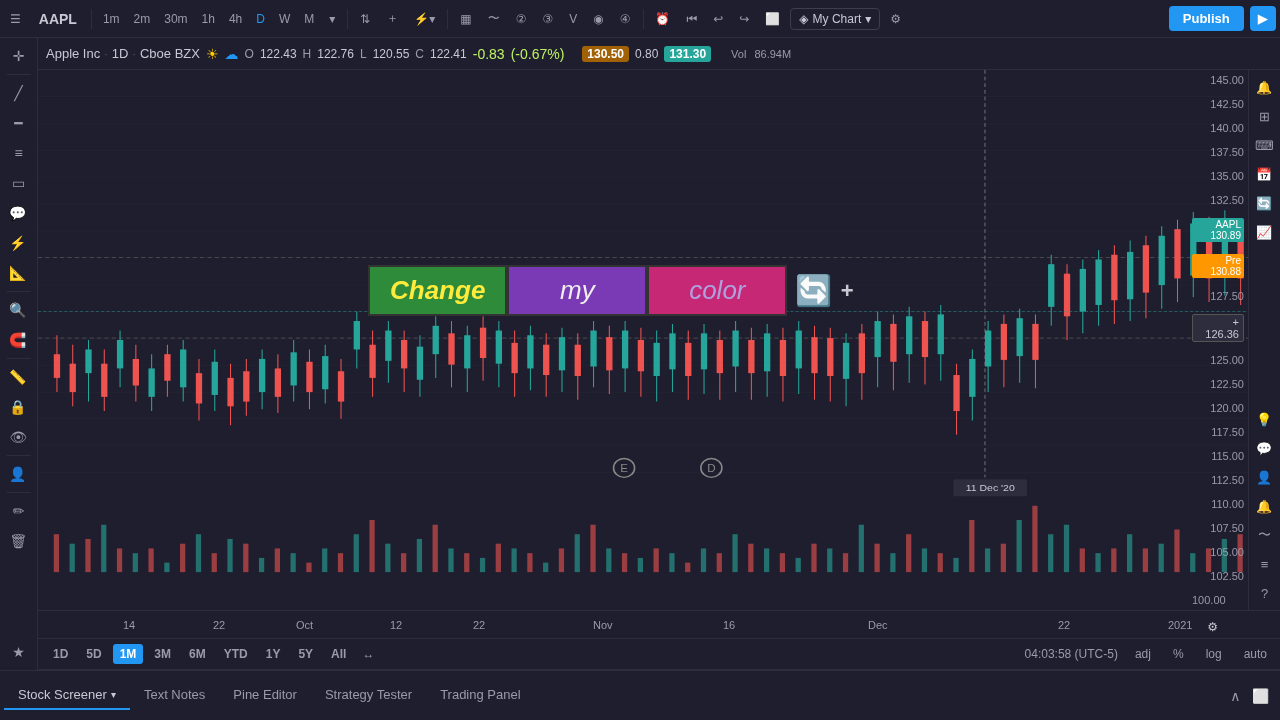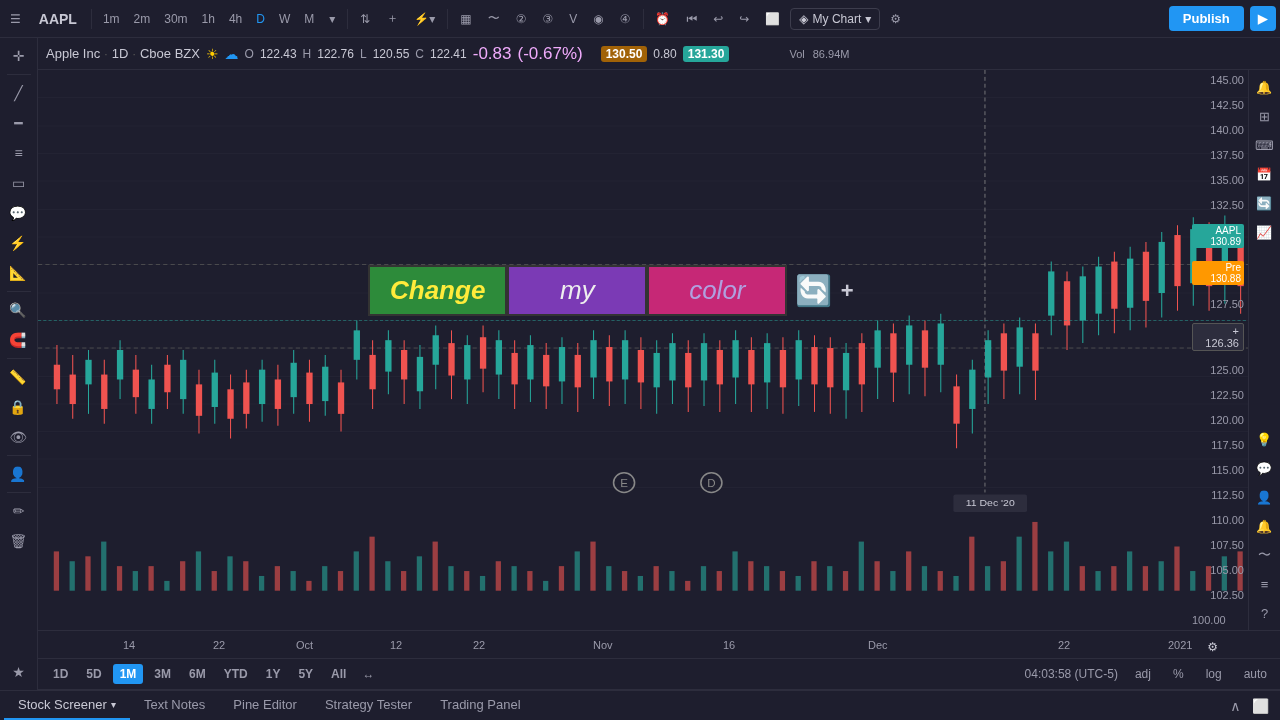--- a/index.html
+++ b/index.html
@@ -47,25 +47,25 @@
     .chart-container { flex: 1; display: flex; flex-direction: column; position: relative; background: #1e1e2e; overflow: hidden; }
 
     
     .symbol-bar {
       height: 32px; display: flex; align-items: center; padding: 0 8px; gap: 6px; flex-shrink: 0; border-bottom: 1px solid #2d2d3d;
     }
     .symbol-name { color: #c8c8d4; font-size: 13px; }
     .symbol-sep { color: #555; }
     .ohlc-label { color: #9a9aaa; font-size: 12px; }
     .ohlc-val { color: #c8c8d4; font-size: 12px; }
-    .change-neg { color: #f0abfc; font-size: 17px; text-align: right; }
+    .change-neg { color: #bef264; font-size: 14px; text-align: right; }
     .price-badge-red { background: #a16207; color: white; padding: 1px 5px; border-radius: 3px; font-size: 12px; font-weight: bold; }
     .price-badge-val { color: #c8c8d4; font-size: 12px; }
     .price-badge-teal { background: #26a69a; color: white; padding: 1px 5px; border-radius: 3px; font-size: 12px; font-weight: bold; }
-    .vol-label { color: #9a9aaa; font-size: 11px; margin-left: 40px; }
+    .vol-label { color: #9a9aaa; font-size: 11px; }
     .vol-val { color: #9a9aaa; font-size: 11px; }
 
     
     .chart-svg-area { flex: 1; position: relative; }
     .chart-svg-area svg { width: 100%; height: 100%; }
 
     
     .overlay-banner { position: absolute; top: 195px; left: 330px; display: flex; gap: 0; align-items: center; z-index: 10; }
     .banner-change { background: #2d8b3a; color: #ffeb3b; font-size: 26px; font-style: italic; font-weight: bold; padding: 8px 20px; border: 2px solid #333; }
     .banner-my { background: #7b3ab5; color: #eee; font-size: 26px; font-style: italic; padding: 8px 30px; border: 2px solid #333; text-align: center; min-width: 140px; }
@@ -88,21 +88,21 @@
       height: 32px; background: #1e1e2e; border-top: 1px solid #2d2d3d; border-bottom: 1px solid #2d2d3d;
       display: flex; align-items: center; padding: 0 8px; gap: 4px; flex-shrink: 0;
     }
     .date-range-btn { background: none; border: none; color: #9a9aaa; cursor: pointer; padding: 3px 7px; border-radius: 3px; font-size: 12px; font-weight: 600; }
     .date-range-btn.active { background: #2196f3; color: white; }
     .bottom-right { margin-left: auto; display: flex; align-items: center; gap: 12px; color: #9a9aaa; font-size: 12px; }
     .bottom-icon-btn { background: none; border: none; color: #9a9aaa; cursor: pointer; font-size: 12px; padding: 2px 5px; border-radius: 3px; }
 
     
     .bottom-tabs {
-      height: 30px; background: #1e1e2e; border-top: 1px solid #2d2d3d;
+      height: 50px; background: #1e1e2e; border-top: 1px solid #2d2d3d;
       display: flex; align-items: center; padding: 0 4px; flex-shrink: 0;
     }
     .tab-item {
       padding: 6px 14px; cursor: pointer; color: #9a9aaa; font-size: 13px;
       border-bottom: 2px solid transparent; display: flex; align-items: center; gap: 4px;
     }
     .tab-item.active { color: #c8c8d4; border-bottom: 2px solid #2196f3; }
     .tab-arrow { font-size: 10px; }
     .tab-spacer { flex: 1; }
     .tab-right-btn { background: none; border: none; color: #9a9aaa; cursor: pointer; font-size: 14px; padding: 4px 6px; }

